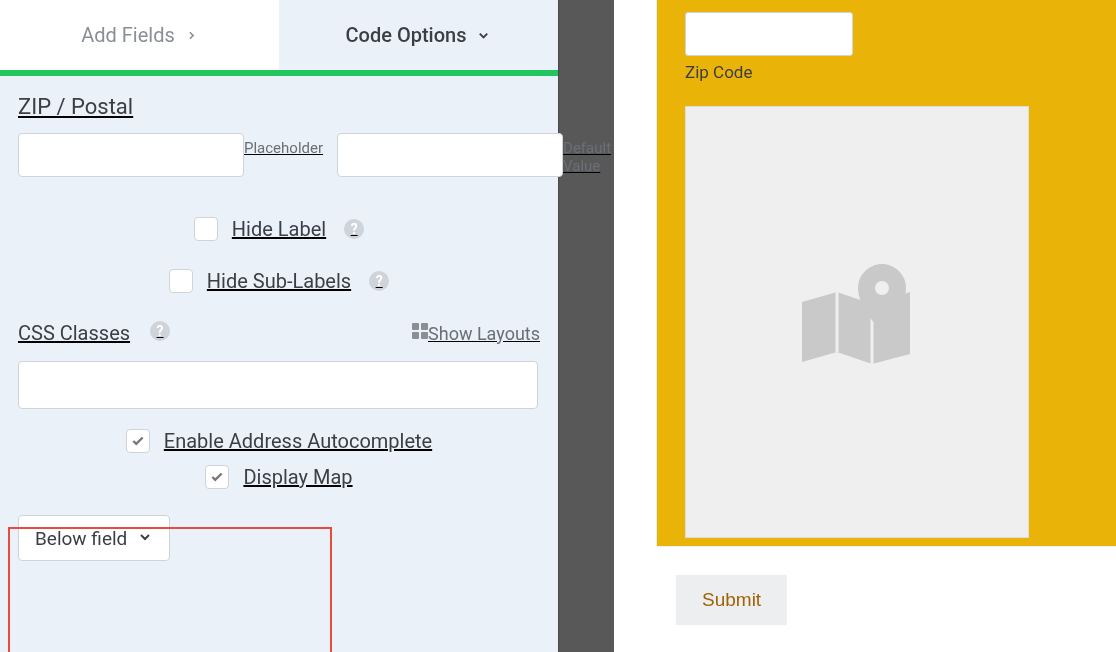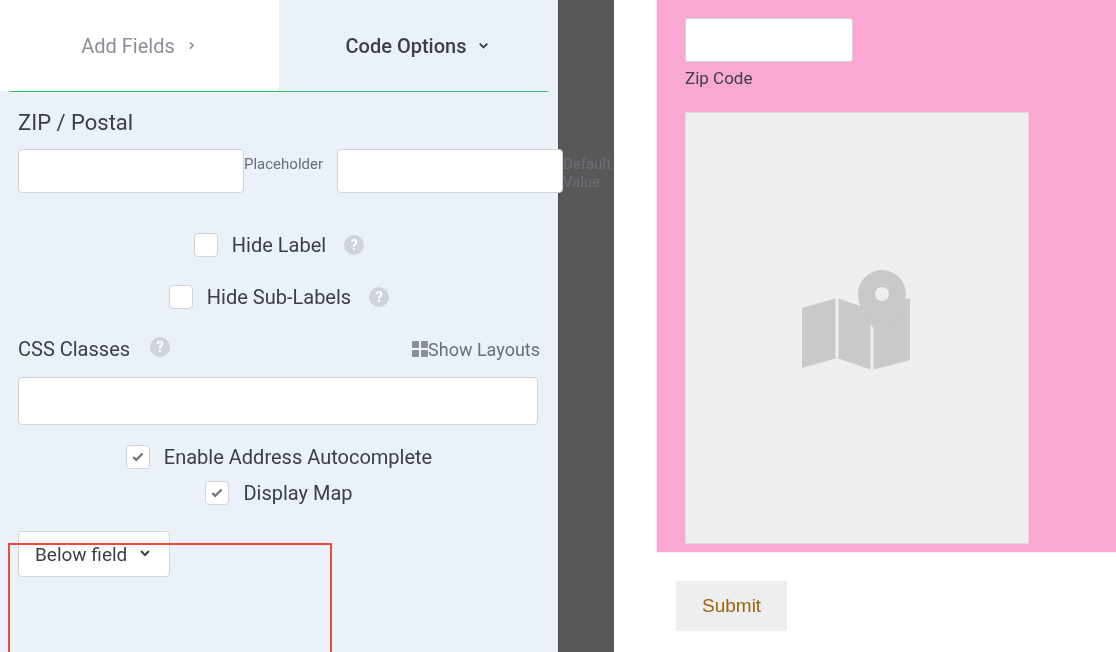--- a/index.html
+++ b/index.html
@@ -15,42 +15,42 @@
     
     .sidebar {
       width: 558px;
       height: 100%;
       background: #eaf1f8;
       display: flex;
       flex-direction: column;
     }
     .tabs {
       display: flex;
-      height: 92px;
-      border-bottom: 1px solid #22c55e;
-      border-radius: 13px;
+      height: 76px;
+      border-bottom: 6px solid #22c55e;
     }
     .tab {
       flex: 1;
       display: flex;
       align-items: center;
       justify-content: center;
       gap: 10px;
       cursor: pointer;
       font-size: 20px;
       color: #6a6f77;
     }
     .tab.inactive { background: #fff; color: #8a8f95; }
     .tab.active { background: #eaf1f8; color: #3b3f45; font-weight: 500; }
     .tab .chev { display: inline-flex; }
 
     .panel-body {
       padding: 18px 18px 0 18px;
       flex: 1;
       position: relative;
+      text-decoration: underline;
     }
 
     .section-label {
       font-size: 22px;
       color: #3b3f45;
       margin-bottom: 14px;
     }
 
     .row-pdv {
       display: flex;
@@ -118,21 +118,21 @@
       display: flex;
       align-items: center;
       justify-content: space-between;
       margin-bottom: 16px;
     }
     .css-classes-left {
       display: flex; gap: 16px;
       font-size: 20px; color: #3b3f45;
     }
     .show-layouts {
-      display: flex; align-items: center; gap: 0;
+      display: flex; gap: 0;
       color: #6a6f77; font-size: 18px; cursor: pointer; margin-left: 23px;
     }
     .grid-icon {
       display: grid;
       grid-template-columns: 7px 7px;
       grid-template-rows: 7px 7px;
       gap: 2px;
     }
     .grid-icon span { background: #8a8f95; border-radius: 1px; }
 
@@ -181,26 +181,26 @@
     }
 
     
     .preview {
       flex: 1;
       height: 100%;
       background: #fff;
       position: relative;
     }
     .preview-inner {
-      background: #f9a8d4;
+      background: #eab308;
       border: 1px solid #eceef0;
       border-right: none;
       margin-top: -1px;
       margin-left: 42px;
-      padding: 18px 28px 8px 28px;
+      padding: 12px 28px 8px 28px;
     }
     .zip-field { margin-bottom: 24px; }
     .zip-input {
       width: 168px; height: 44px;
       border: 1px solid #cfd4da;
       border-radius: 3px;
       background: #fff;
     }
     .zip-label { font-size: 17px; color: #3b3f45; margin-top: 6px; }
 

